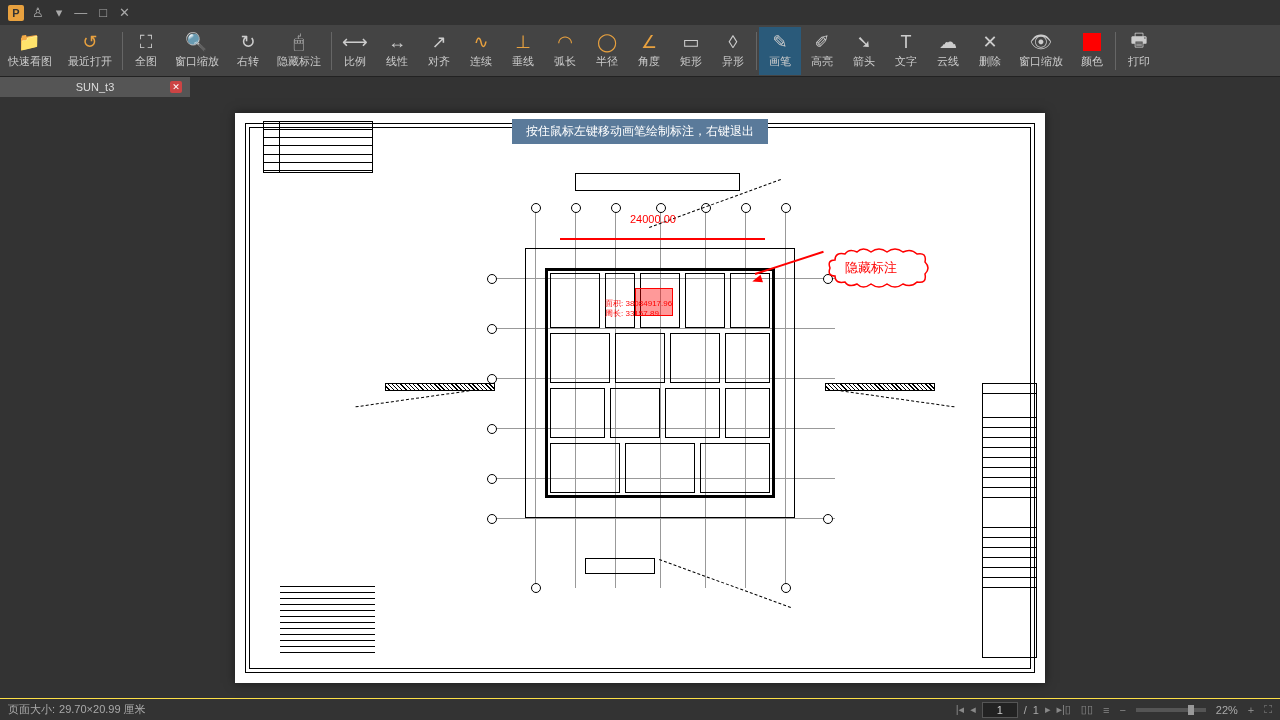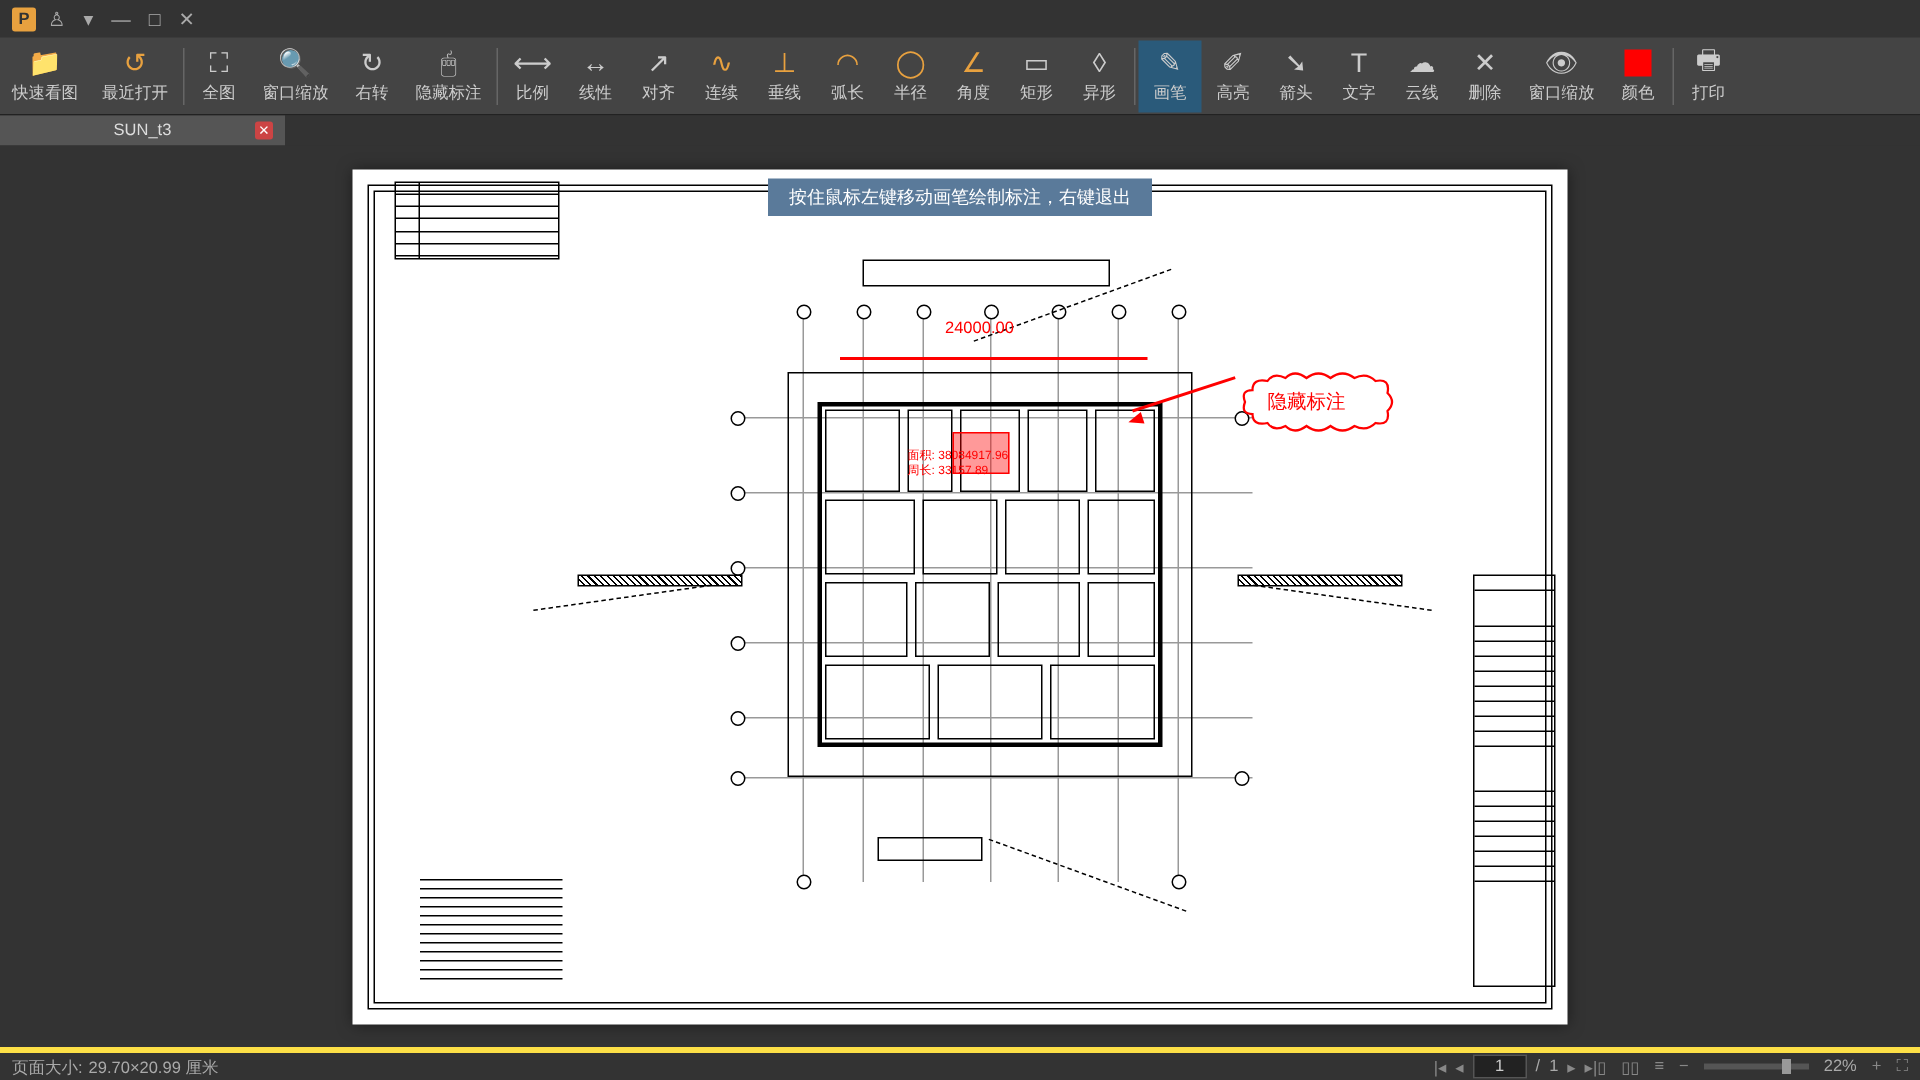--- a/index.html
+++ b/index.html
@@ -61,21 +61,21 @@
 .section-top { position: absolute; top: 60px; left: 340px; width: 165px; height: 18px; border: 1px solid #000; }
 .section-bot { position: absolute; top: 445px; left: 350px; width: 70px; height: 16px; border: 1px solid #000; }
 
 .wing { position: absolute; border: 1px solid #000; background: repeating-linear-gradient(45deg, transparent, transparent 2px, #000 2px, #000 3px); }
 
 .dashline { position: absolute; border-top: 1px dashed #000; }
 
 .notes { position: absolute; bottom: 25px; left: 45px; width: 95px; height: 75px; }
 .notes div { height: 4px; border-bottom: 1px solid #000; margin-bottom: 2px; }
 
-.statusbar { height: 22px; background: #333; display: flex; align-items: center; padding: 0 8px; font-size: 11px; color: #aaa; border-top: 4px solid #fde047; }
+.statusbar { height: 22px; background: #333; display: flex; align-items: center; padding: 0 8px; font-size: 11px; color: #aaa; border-top: 1px solid #fde047; }
 .status-left { flex: 1; display: flex; align-items: center; gap: 4px; }
 .page-input { width: 36px; height: 16px; background: #222; border: 1px solid #555; color: #ccc; text-align: center; font-size: 11px; }
 .status-center { display: flex; align-items: center; gap: 6px; }
 .status-right { display: flex; align-items: center; gap: 10px; margin-left: auto; }
 .zoom-slider { width: 70px; height: 4px; background: #555; position: relative; }
 .zoom-thumb { position: absolute; width: 6px; height: 10px; background: #999; top: -3px; left: 52px; }
 .sb-icon { color: #888; cursor: pointer; }
 
 svg { display: block; }
 </style>

